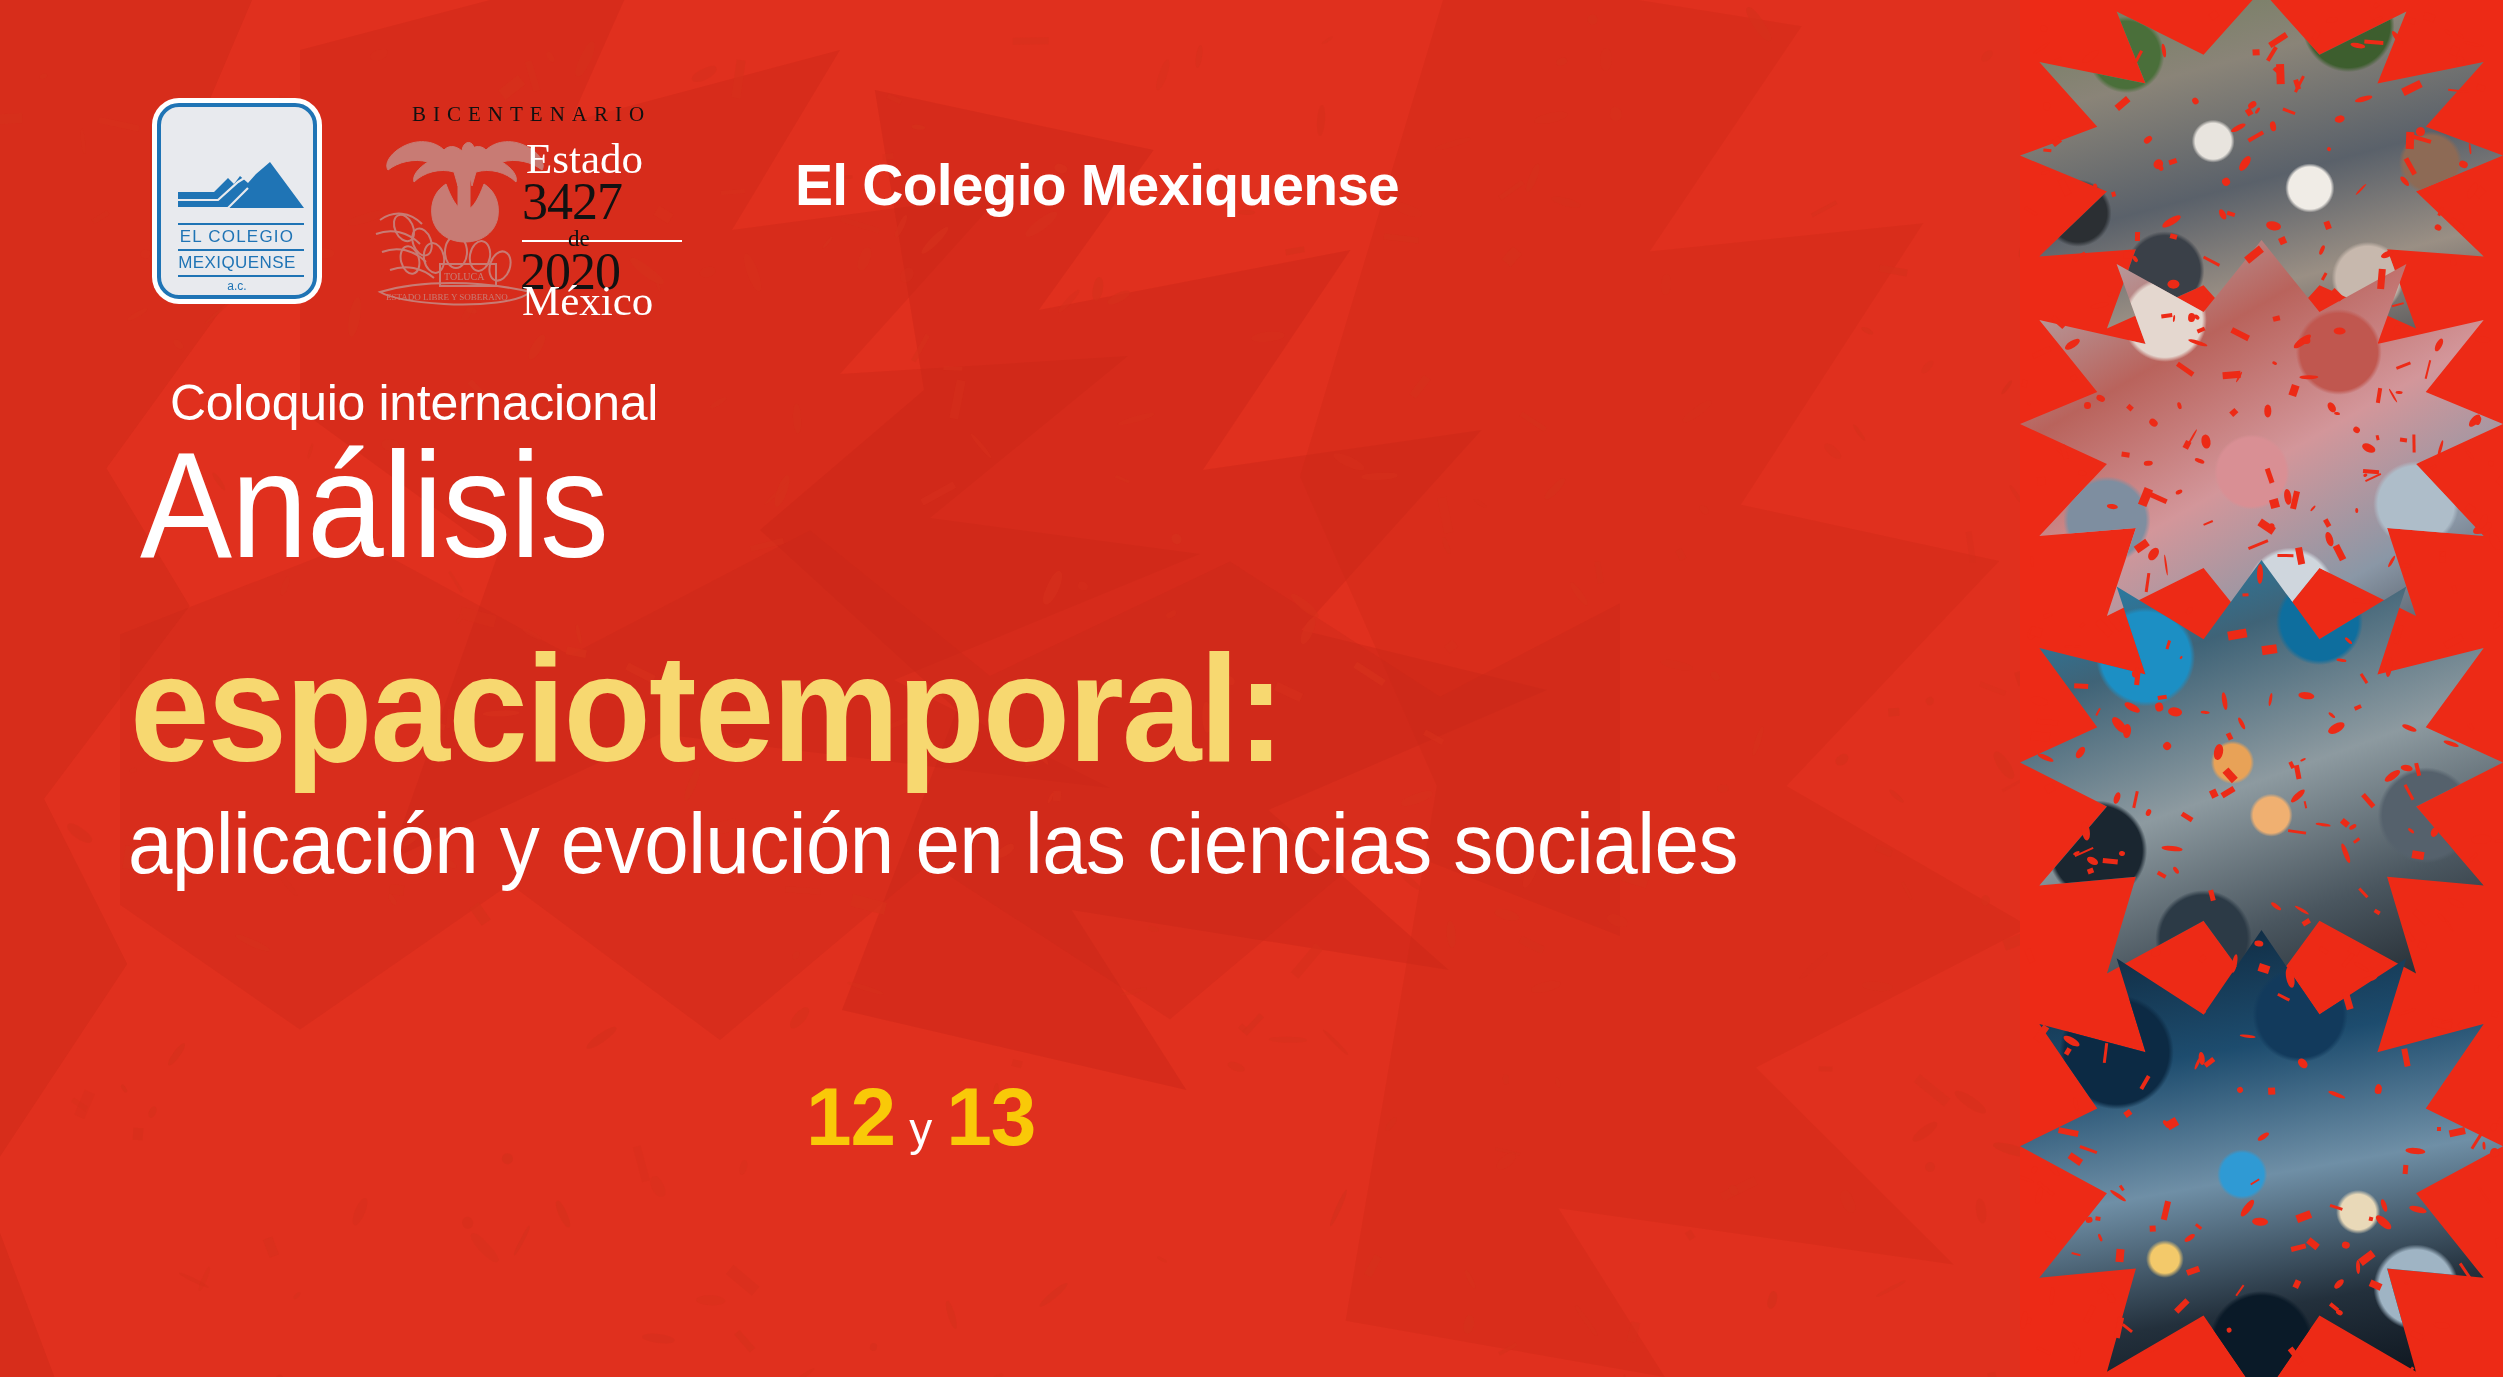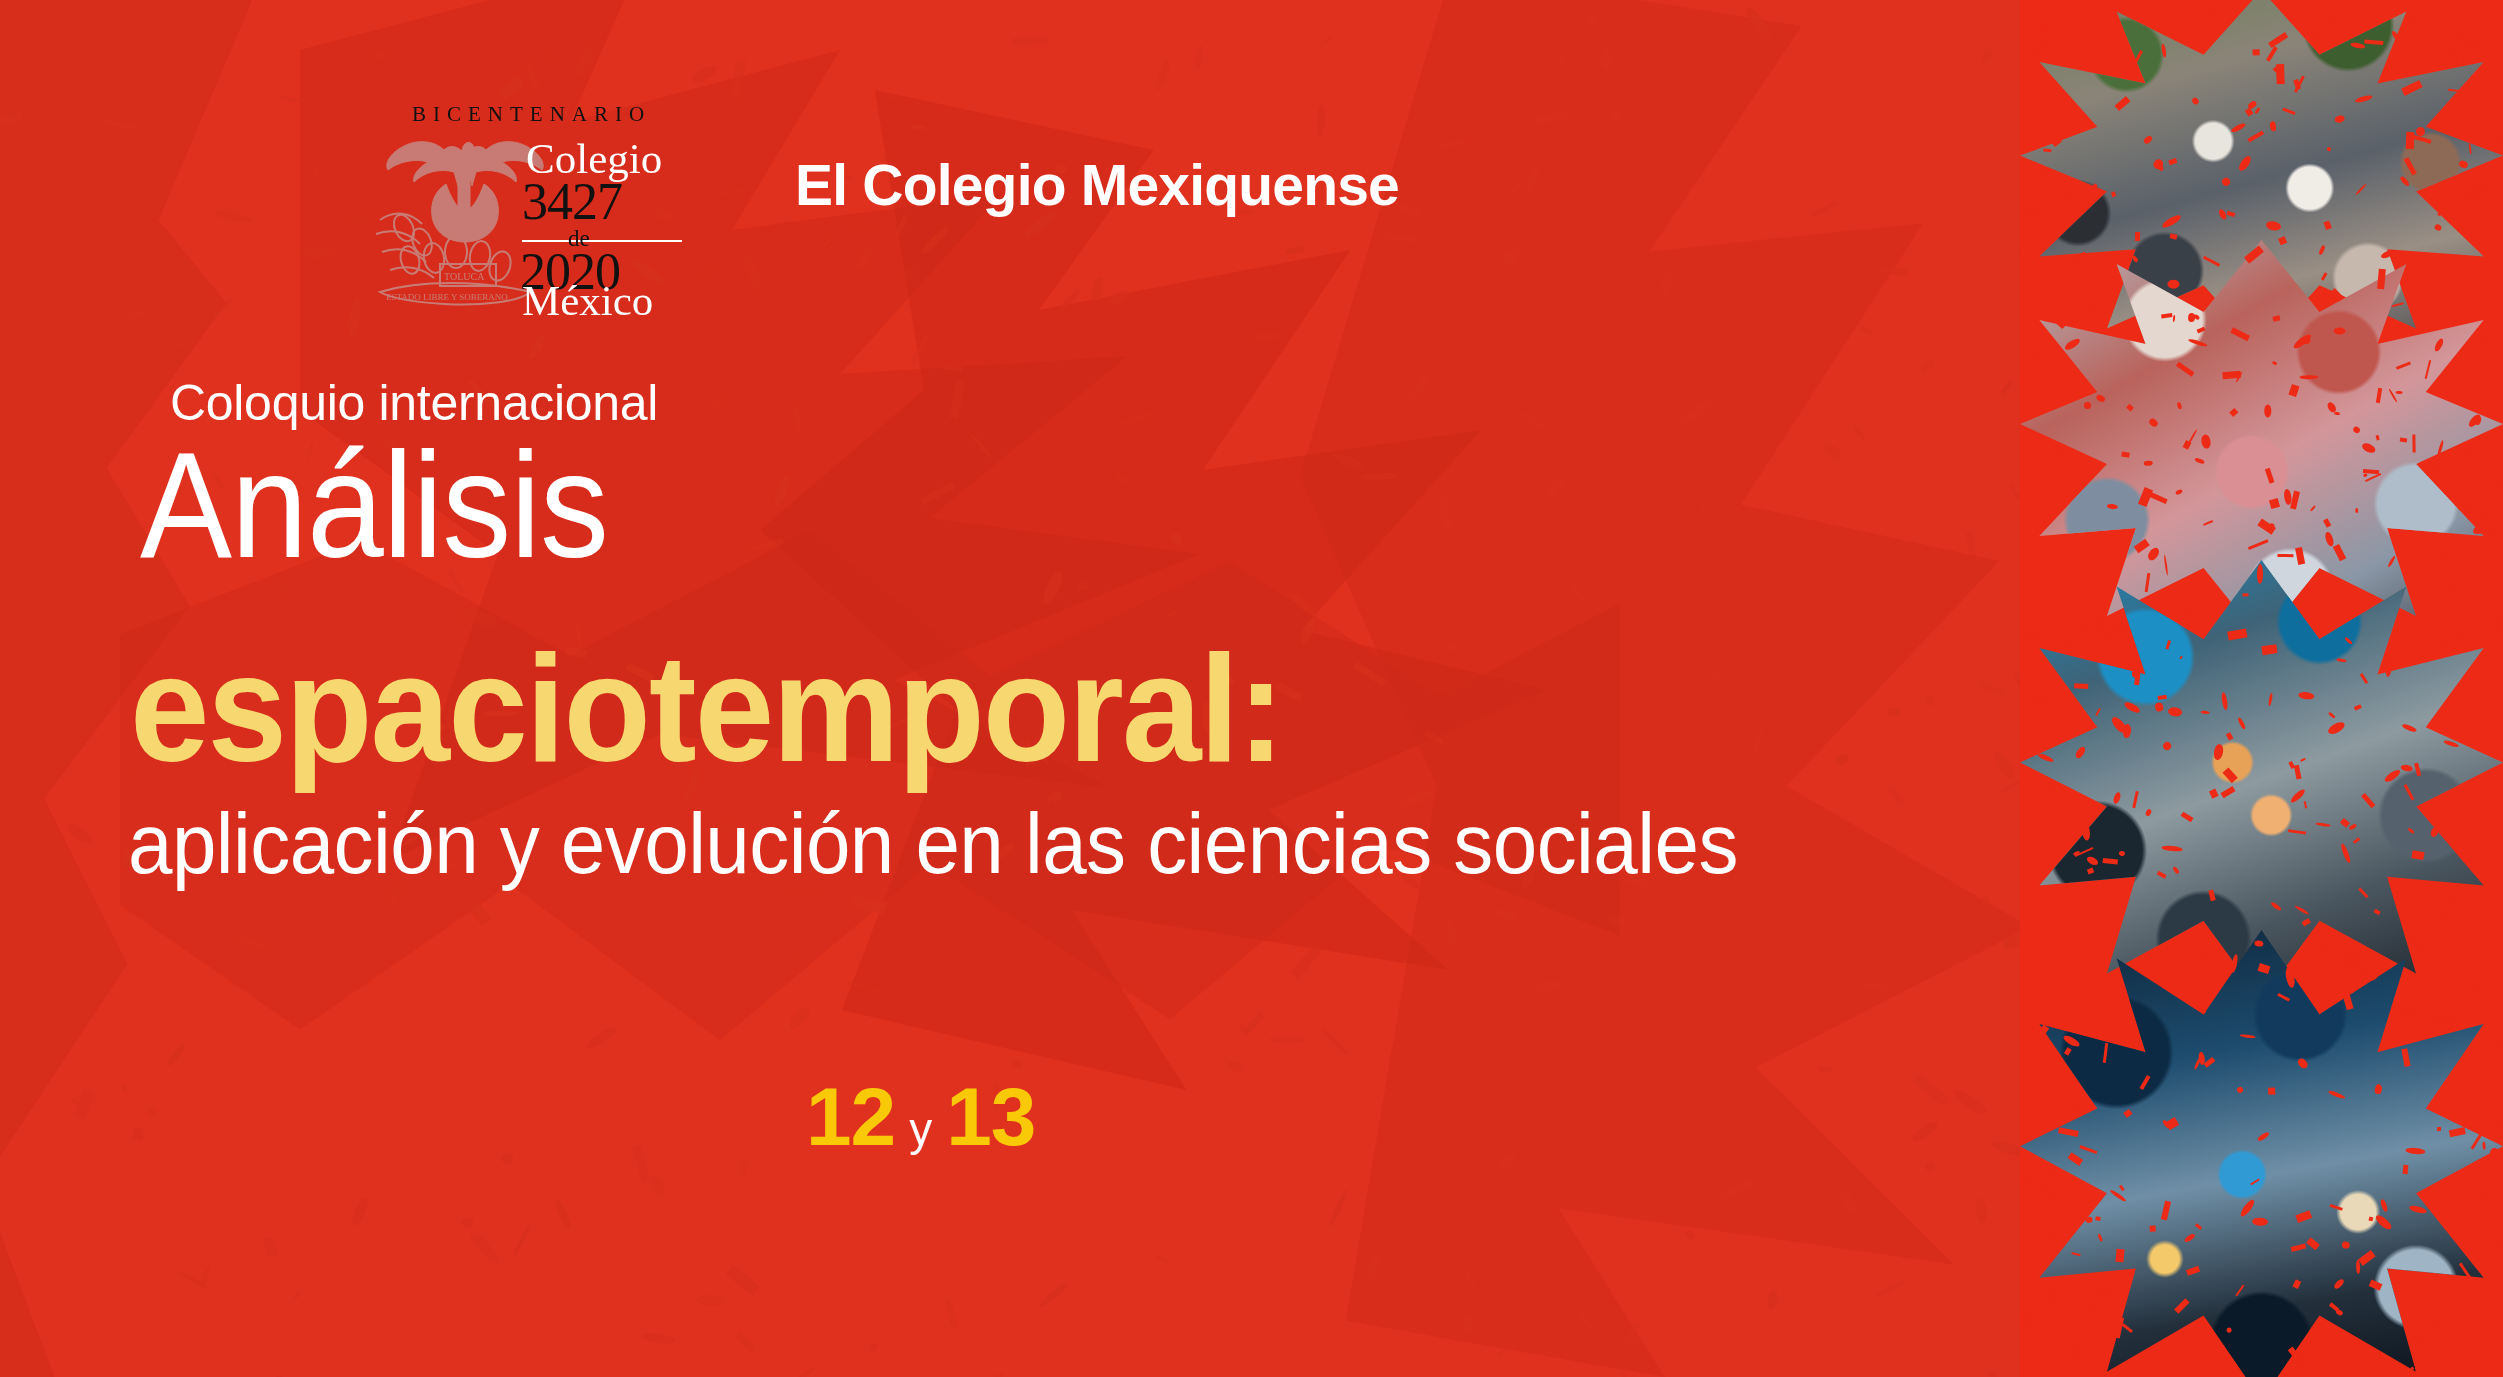--- a/index.html
+++ b/index.html
@@ -878,20 +878,33 @@
         <div class="redspeck" style="left:292px;top:33px;width:8.9px;height:4.6px;transform:rotate(119deg);border-radius:0;"></div>
         <div class="redspeck" style="left:476px;top:1238px;width:7.0px;height:9.8px;transform:rotate(168deg);border-radius:0;"></div>
         <div class="redspeck" style="left:407px;top:360px;width:2.0px;height:18.5px;transform:rotate(14deg);border-radius:0;"></div>
         <div class="redspeck" style="left:49px;top:336px;width:7.3px;height:16.6px;transform:rotate(58deg);border-radius:50%;"></div>
         <div class="redspeck" style="left:93px;top:616px;width:7.3px;height:15.6px;transform:rotate(141deg);border-radius:0;"></div>
         <div class="redspeck" style="left:144px;top:643px;width:8.5px;height:3.2px;transform:rotate(107deg);border-radius:0;"></div>
         <div class="redspeck" style="left:287px;top:368px;width:4.2px;height:18.5px;transform:rotate(89deg);border-radius:50%;"></div>
       </div>
   </div>
 
+  <div class="logo-colegio">
+    <svg class="lc-mtn" viewBox="0 0 126 58">
+      <path d="M0 30 H36 L50 16 L56 22 L62 14 L70 21 L78 12 L92 0 L126 46 H0 Z" fill="#1F74B5"></path>
+      <path d="M0 38 H40 L60 20 L76 10" fill="none" stroke="#E8EAEE" stroke-width="2.2"></path>
+      <path d="M0 46 H50 L70 26" fill="none" stroke="#E8EAEE" stroke-width="2.2"></path>
+    </svg>
+    <div class="lc-rule" style="top:116px;"></div>
+    <div class="lc-t1">EL  COLEGIO</div>
+    <div class="lc-rule" style="top:142px;"></div>
+    <div class="lc-t2">MEXIQUENSE</div>
+    <div class="lc-rule" style="top:168px;"></div>
+    <div class="lc-t3">a.c.</div>
+  </div>
 
   <div class="emblem">
     <div class="emb-bice">BICENTENARIO</div>
 
     <svg class="eagle" viewBox="0 0 190 190">
       <g fill="#BDBDBD" stroke="#BDBDBD" stroke-width="1">
         <path d="M95 30 C88 22 80 20 74 26 C66 18 50 14 34 22 C20 29 14 40 18 46 C28 38 44 34 58 38 C48 44 42 52 44 58 C54 48 70 44 84 48 L88 62 Z"></path>
         <path d="M95 30 C102 22 110 20 116 26 C124 18 140 14 156 22 C170 29 176 40 172 46 C162 38 146 34 132 38 C142 44 148 52 146 58 C136 48 120 44 106 48 L102 62 Z"></path>
         <path d="M92 28 C92 20 98 16 102 20 C106 24 104 32 100 36 L100 86 L88 86 L88 40 C86 34 88 28 92 28 Z"></path>
         <path d="M76 60 C66 66 60 78 62 92 C64 108 78 118 95 118 C112 118 126 108 128 92 C130 78 124 66 114 60 C108 76 102 86 95 86 C88 86 82 76 76 60 Z"></path>
@@ -908,21 +921,21 @@
         <ellipse cx="86" cy="128" rx="11" ry="16"></ellipse>
         <ellipse cx="110" cy="132" rx="10" ry="15" transform="rotate(10 110 132)"></ellipse>
         <ellipse cx="130" cy="142" rx="10" ry="15" transform="rotate(18 130 142)"></ellipse>
         <path d="M10 168 C50 156 110 156 160 168 C150 178 110 182 74 180 C44 178 20 174 10 168 Z"></path>
         <path d="M70 140 H126 V162 H70 Z"></path>
       </g>
       <text x="74" y="156" font-family="Liberation Serif, serif" font-size="10" fill="#BDBDBD">TOLUCA</text>
       <text x="16" y="176" font-family="Liberation Serif, serif" font-size="9" fill="#BDBDBD">ESTADO LIBRE Y SOBERANO</text>
     </svg>
 
-    <div class="emb-estado">Colegio</div>
+    <div class="emb-estado">Estado</div>
     <div class="emb-1824">3427</div>
     <div class="emb-bar"></div>
     <div class="emb-de">de</div>
     <div class="emb-2024">2020</div>
     <div class="emb-mexico">México</div>
   </div>
 
   <div class="inst-name">El Colegio Mexiquense</div>
 
   <div class="kicker">Coloquio internacional</div>

